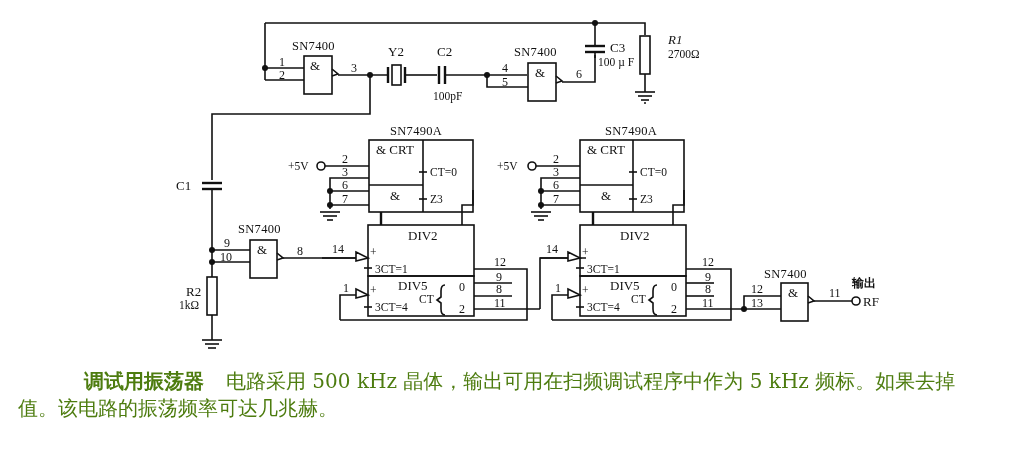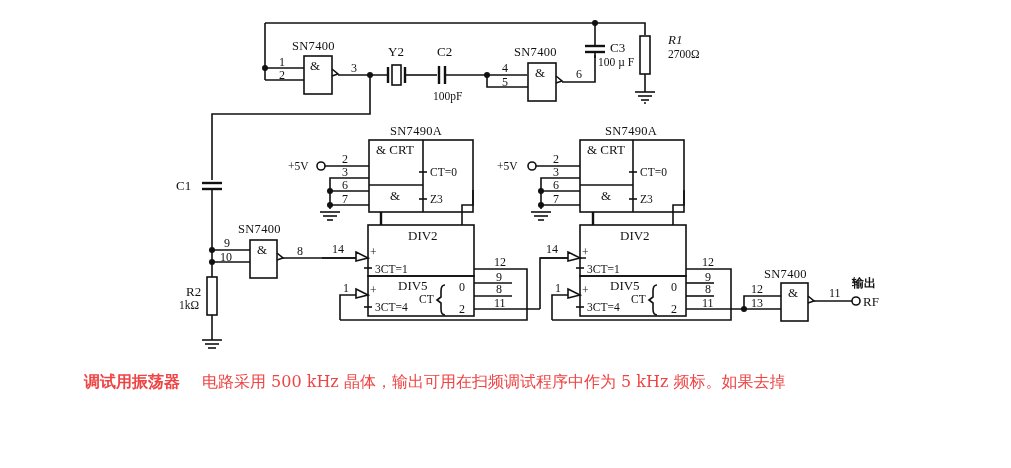--- a/index.html
+++ b/index.html
@@ -6,21 +6,21 @@
   body { width:1011px; height:468px; position:relative; overflow:hidden; font-family:"DejaVu Serif", serif; color:#111; }
   #schematic { position:absolute; left:0; top:0; width:1011px; height:360px; }
   #schematic line, #schematic polyline, #schematic rect, #schematic path { stroke:#111; fill:none; stroke-width:1.6; }
   #schematic .thick { stroke-width:2.4; }
   #schematic .dot { fill:#111; stroke:none; }
   #schematic .term { fill:#fff; stroke:#111; stroke-width:1.6; }
   #schematic text { font-family:"Liberation Serif", serif; fill:#111; font-size:13px; }
   #schematic text.chip { font-size:12.5px; letter-spacing:0.3px; }
   #schematic text.pin { font-size:12px; }
   #schematic text.small { font-size:11.5px; }
-  .caption { position:absolute; left:18px; top:368px; width:980px; font-family:"DejaVu Serif", serif; font-size:16px; line-height:27px; color:#ef4444; }
+  .caption { position:absolute; left:18px; top:368px; width:980px; font-family:"DejaVu Serif", serif; font-size:20px; line-height:27px; color:#4d7c0f; }
   .caption .line1 { text-indent:66px; display:block; }
   .caption .title { font-weight:bold; margin-right:22px; }
   .caption .line { display:block; white-space:nowrap; }
 </style>
 </head>
 <body>
 
 <svg id="schematic" viewBox="0 0 1011 360" xmlns="http://www.w3.org/2000/svg">
 
   <g>
@@ -273,13 +273,14 @@
     <line x1="814" y1="301" x2="852" y2="301"></line>
     <text class="pin" x="829" y="297">11</text>
     <circle class="term" cx="856" cy="301" r="4"></circle>
     <text x="852" y="287" style="font-family:'DejaVu Sans',sans-serif;font-size:12px;font-weight:bold">输出</text>
     <text x="863" y="306">RF</text>
   </g>
 </svg>
 
 <div class="caption">
   <span class="line line1"><span class="title">调试用振荡器</span><span>电路采用 500 kHz 晶体，输出可用在扫频调试程序中作为 5 kHz 频标。如果去掉</span></span>
+  <span class="line">值。该电路的振荡频率可达几兆赫。</span>
 </div>
 
 </body></html>

